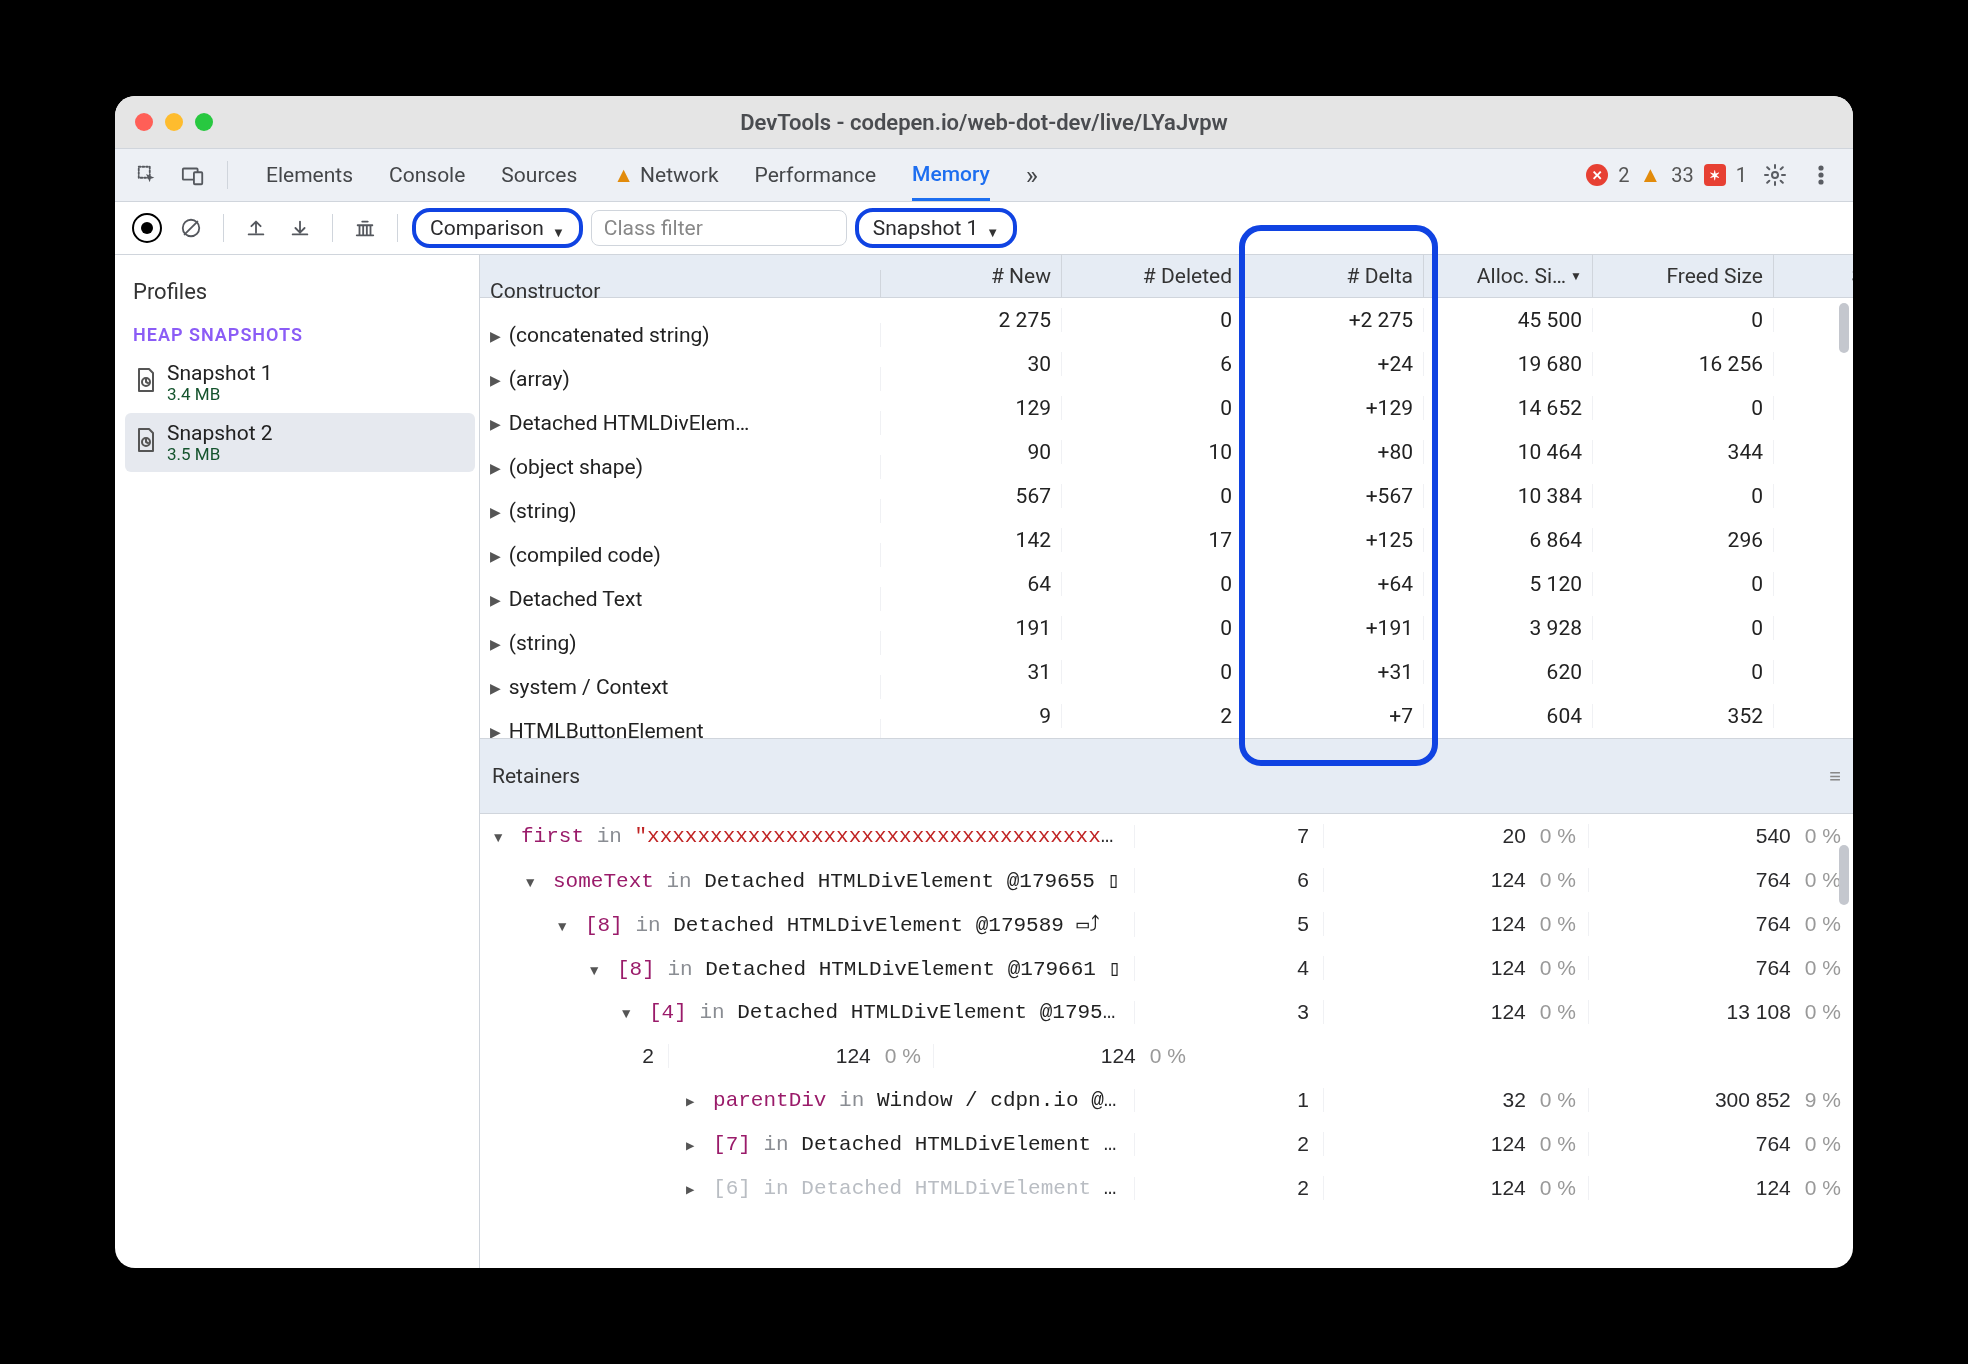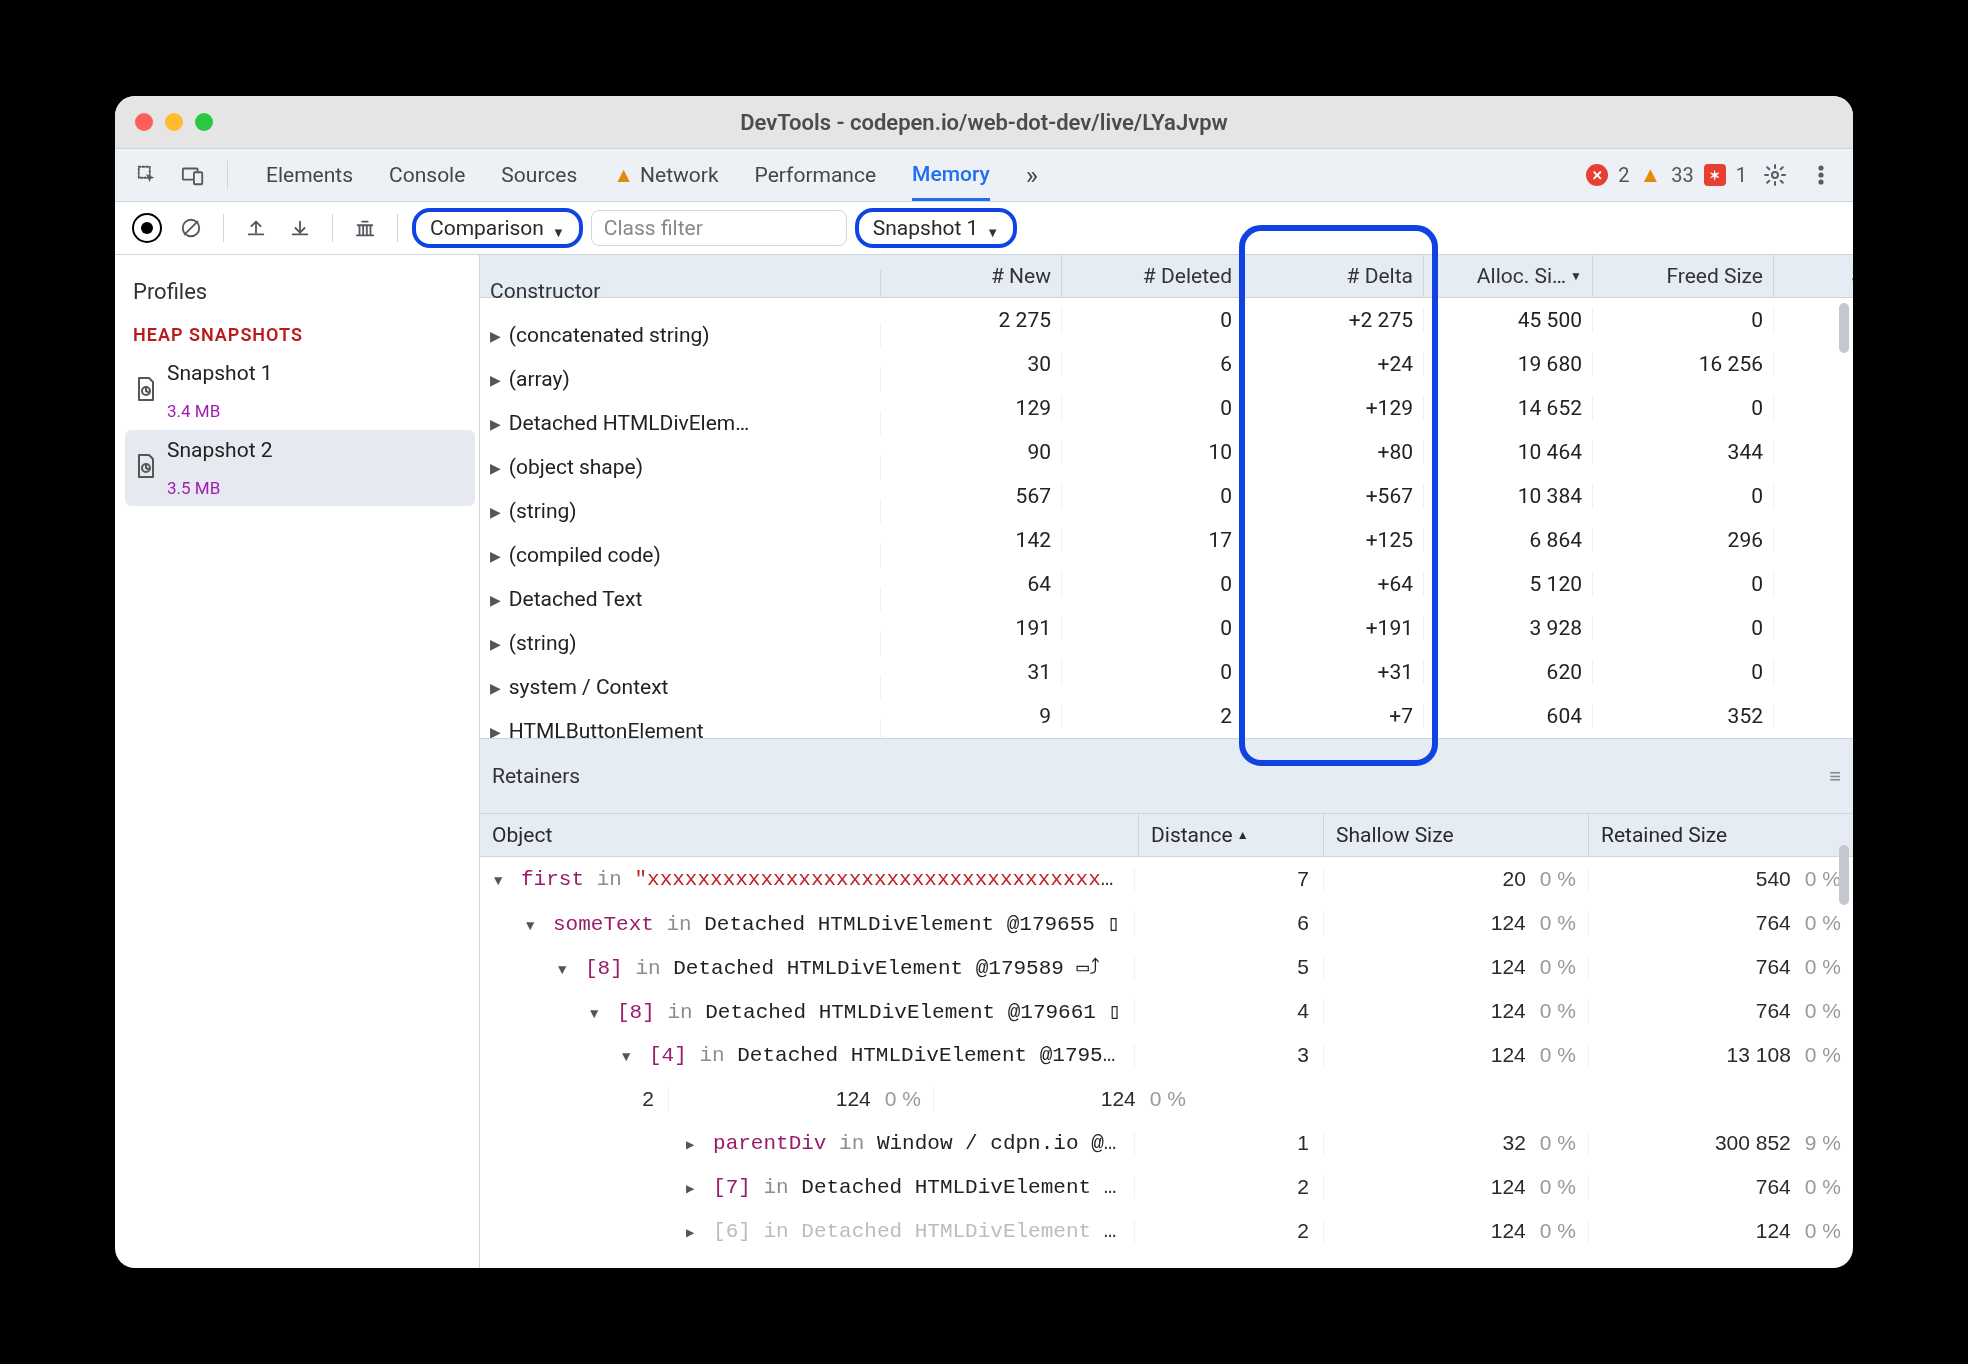--- a/index.html
+++ b/index.html
@@ -51,27 +51,27 @@
   .record-outer{width:26px;height:26px;border:2px solid #000;border-radius:50%;display:flex;align-items:center;justify-content:center;}
   .divider{width:1px;height:28px;background:var(--border);margin:0 6px;}
   .pill{display:flex;align-items:flex-end;gap:8px;padding:4px 14px;border:4px solid var(--ring);border-radius:18px;font-size:21px;cursor:default;}
   .pill .tri-down{font-size:13px;color:#333;}
   .class-filter{height:34px;border:1px solid var(--border);border-radius:8px;padding:0 12px;font-size:21px;color:#888;min-width:230px;display:flex;align-items:center;}
 
   
   .body{flex:1;display:flex;min-height:0;}
   .sidebar{width:350px;border-right:1px solid var(--border);padding:14px 4px 0 10px;overflow:hidden;}
   .sidebar h3{margin:10px 8px 20px;font-size:22px;font-weight:400;color:#333;}
-  .sidebar .section{font-size:18px;color:#b91c1c;letter-spacing:1px;margin:16px 8px 8px;font-weight:600;}
+  .sidebar .section{font-size:18px;color:#8b5cf6;letter-spacing:1px;margin:16px 8px 8px;font-weight:600;}
   .snap{display:flex;align-items:center;gap:10px;padding:8px 10px;border-radius:6px;cursor:default;}
   .snap.active{background:#e6e9ef;}
   .snap .si{font-size:22px;color:#555;}
   .snap .t{line-height:1.15;}
   .snap .t .n{font-size:21px;color:#222;}
-  .snap .t .sz{font-size:17px;color:#a21caf;margin-top:17px;}
+  .snap .t .sz{font-size:17px;color:#14532d;}
 
   .main{flex:1;display:flex;flex-direction:column;min-width:0;overflow:visible;position:relative;}
 
   
   .grid-head{display:flex;background:var(--panel-alt2);border-bottom:1px solid var(--border);font-size:21px;color:#333;height:42px;align-items:center;}
   .grid-head > div{border-right:1px solid var(--border);height:100%;display:flex;align-items:center;padding:0 10px;}
   .col-name{flex:0 0 380px;margin-top:29px;}
   .col-new,.col-del,.col-delta,.col-alloc,.col-freed,.col-sdelta{flex:0 0 160px;justify-content:flex-end;}
   .col-delta{position:relative;}
   .col-alloc{flex:0 0 148px;}
@@ -394,26 +394,20 @@
           </div>
         </div>
 
       <div class="sb" style="top:48px;height:50px;"></div>
 
       <div class="retainers-head">
         <span>Retainers</span>
         <div class="spacer"></div>
         <span class="hamb">≡</span>
       </div>
-      <div class="ret-cols">
-        <div class="ret-obj">Object</div>
-        <div class="ret-dist asc">Distance</div>
-        <div class="ret-sh">Shallow Size</div>
-        <div class="ret-rt" style="border-right:none">Retained Size</div>
-      </div>
       <div class="ret-body" id="ret-body">
           <div class="ret-row">
     <div class="txt" style="padding-left:14px">
       <span class="discv">▼</span>
       <span class="prop ">first</span>
       <span class="at"> in </span>
       <span class="str">"xxxxxxxxxxxxxxxxxxxxxxxxxxxxxxxxxxxxxx</span>
     </div>
     <div class="d">7</div>
     <div class="sh">

